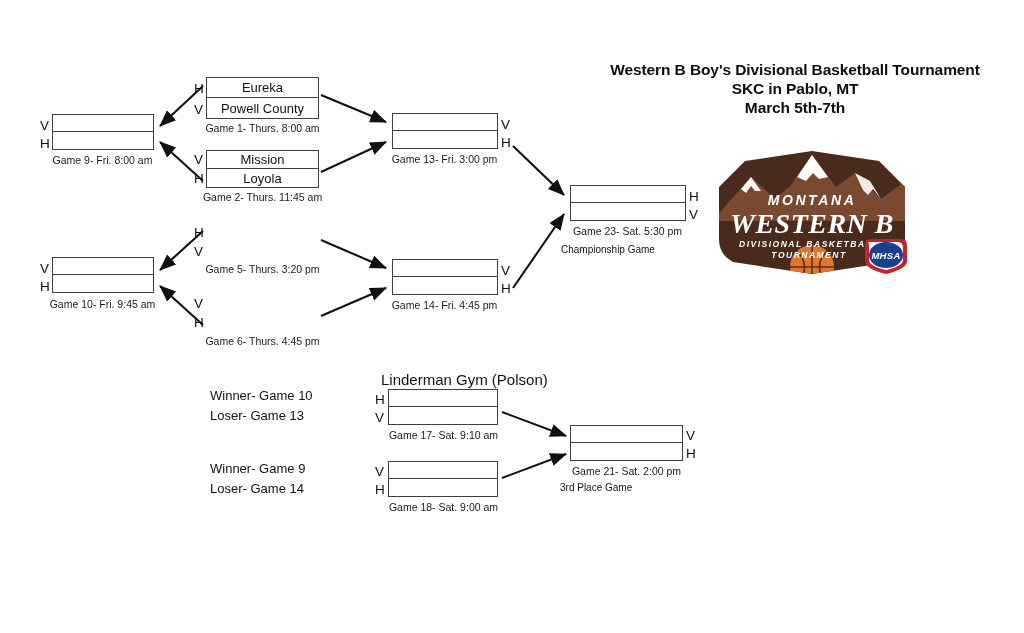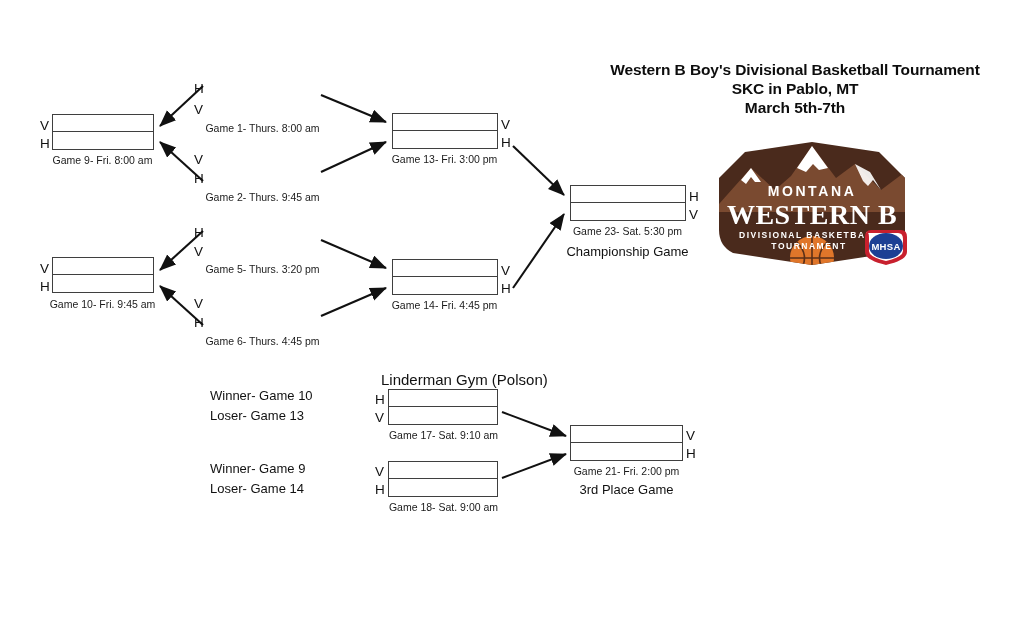--- a/index.html
+++ b/index.html
@@ -32,23 +32,24 @@
     font-weight: bold;
     line-height: 19px;
     letter-spacing: -0.1px;
     color: #0d0d0d;
     white-space: nowrap;
   }
   
   .logo-wrap {
     position: absolute;
     left: 705px;
-    top: 134px;
+    top: 143px;
     width: 215px;
     height: 133px;
+    font-style: italic;
   }
   .logo-wrap svg { display: block; }
 
   
   .gamebox {
     position: absolute;
     box-sizing: border-box;
     border: 1.5px solid #3f3f3f;
     background: #ffffff;
   }
@@ -76,23 +77,22 @@
   
   .caption {
     position: absolute;
     font-size: 10.5px;
     color: #1a1a1a;
     text-align: center;
     white-space: nowrap;
   }
   .sublabel {
     position: absolute;
-    font-size: 13px;
-    color: #111111;
-    text-align: center;
+    font-size: 10px;
+    color: #111111;
     white-space: nowrap;
   }
   .gymlabel {
     position: absolute;
     font-size: 15px;
     color: #111111;
     text-align: center;
     white-space: nowrap;
   }
   .feedtext {
@@ -185,27 +185,35 @@
       <line x1="513" y1="146" x2="564" y2="195"></line>
 
       <line x1="513" y1="288" x2="564" y2="214"></line>
 
       <line x1="502" y1="412" x2="566" y2="436"></line>
 
       <line x1="502" y1="478" x2="566" y2="454"></line>
     </g>
   </svg>
 
+  <div class="gamebox" id="box-game-1" style="left:206px; top:77px; width:113px; height:42px;">
+    <div class="slot top">Eureka</div>
+    <div class="slot">Powell County</div>
+  </div>
   <div class="hv" style="left:194px; top:82px;">H</div>
   <div class="hv" style="left:194px; top:103px;">V</div>
   <div class="caption" style="left:196px; top:122px; width:133px;">Game 1- Thurs. 8:00 am</div>
 
+  <div class="gamebox" id="box-game-2" style="left:206px; top:150px; width:113px; height:38px;">
+    <div class="slot top">Mission</div>
+    <div class="slot">Loyola</div>
+  </div>
   <div class="hv" style="left:194px; top:153px;">V</div>
   <div class="hv" style="left:194px; top:172px;">H</div>
-  <div class="caption" style="left:196px; top:191px; width:133px;">Game 2- Thurs. 9:45 am</div>
+  <div class="caption" style="left:196px; top:191px; width:133px;">Game 2- Thurs. 11:45 am</div>
 
   <div class="gamebox" id="box-game-9" style="left:52px; top:114px; width:102px; height:36px;">
     <div class="slot top"></div>
     <div class="slot"></div>
   </div>
   <div class="hv" style="left:40px; top:119px;">V</div>
   <div class="hv" style="left:40px; top:137px;">H</div>
   <div class="caption" style="left:36px; top:154px; width:133px;">Game 9- Fri. 8:00 am</div>
 
   <div class="hv" style="left:194px; top:226px;">H</div>
@@ -271,16 +279,16 @@
   <div class="hv" style="left:375px; top:465px;">V</div>
   <div class="hv" style="left:375px; top:483px;">H</div>
   <div class="caption" style="left:377px; top:501px; width:133px;">Game 18- Sat. 9:00 am</div>
 
   <div class="gamebox" id="box-game-21" style="left:570px; top:425px; width:113px; height:36px;">
     <div class="slot top"></div>
     <div class="slot"></div>
   </div>
   <div class="hv" style="left:686px; top:429px;">V</div>
   <div class="hv" style="left:686px; top:447px;">H</div>
-  <div class="caption" style="left:560px; top:465px; width:133px;">Game 21- Fri. 2:00 pm</div>
+  <div class="caption" style="left:560px; top:465px; width:133px;">Game 21- Sat. 2:00 pm</div>
   <div class="sublabel" style="left:560px; top:482px; width:133px;">3rd Place Game</div>
 
 </div>
 
 </body></html>

